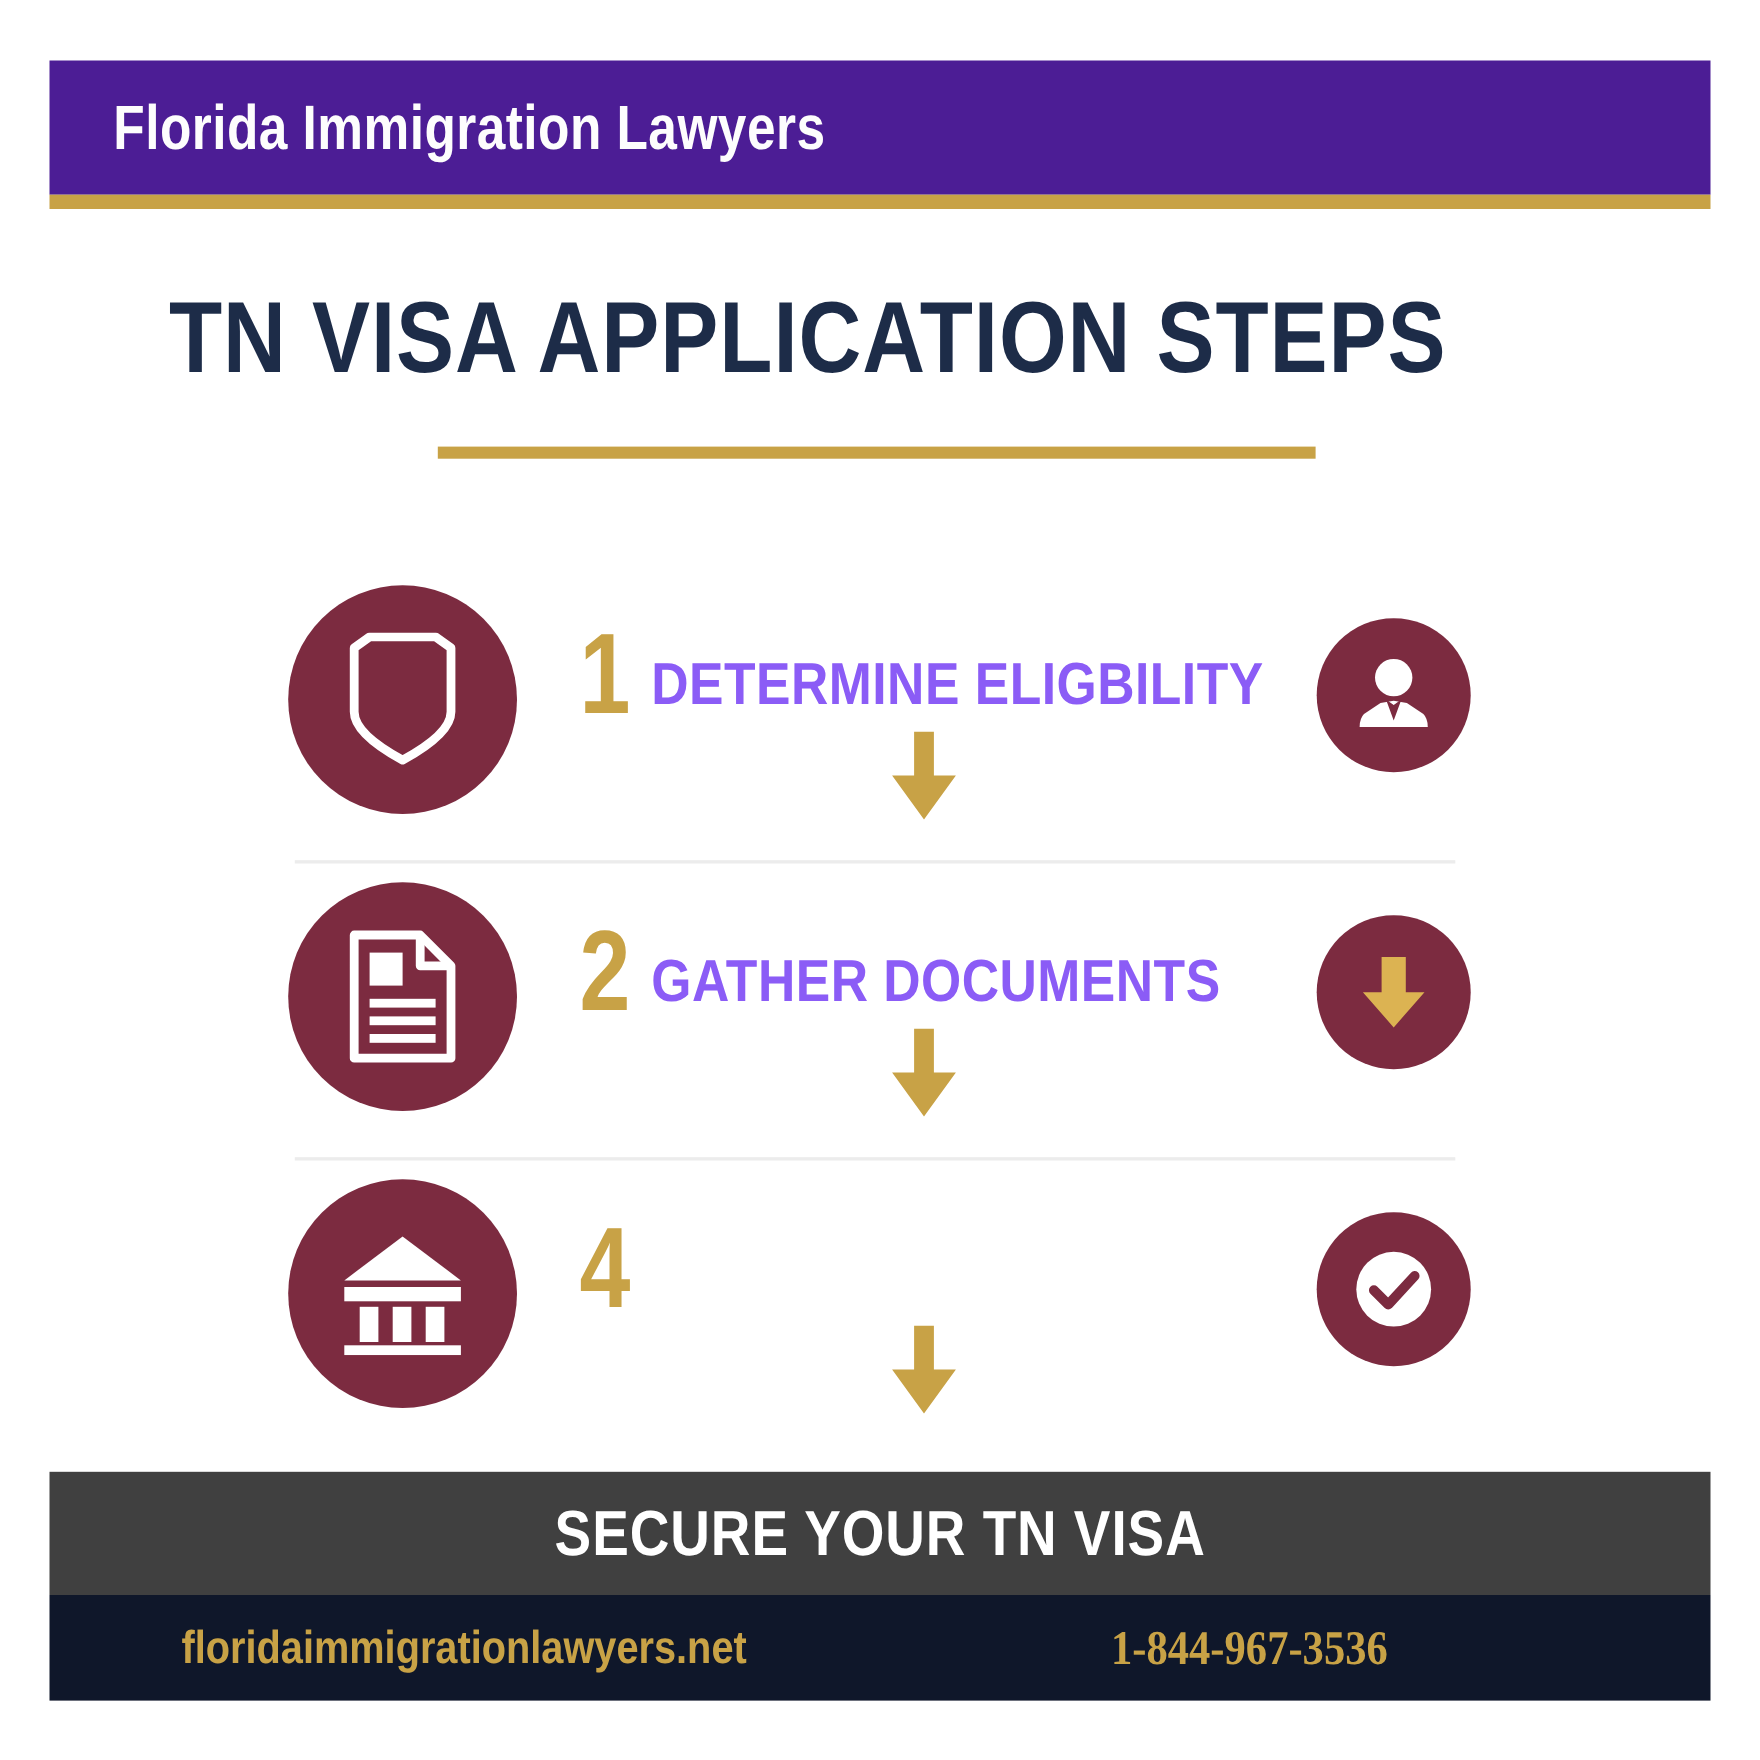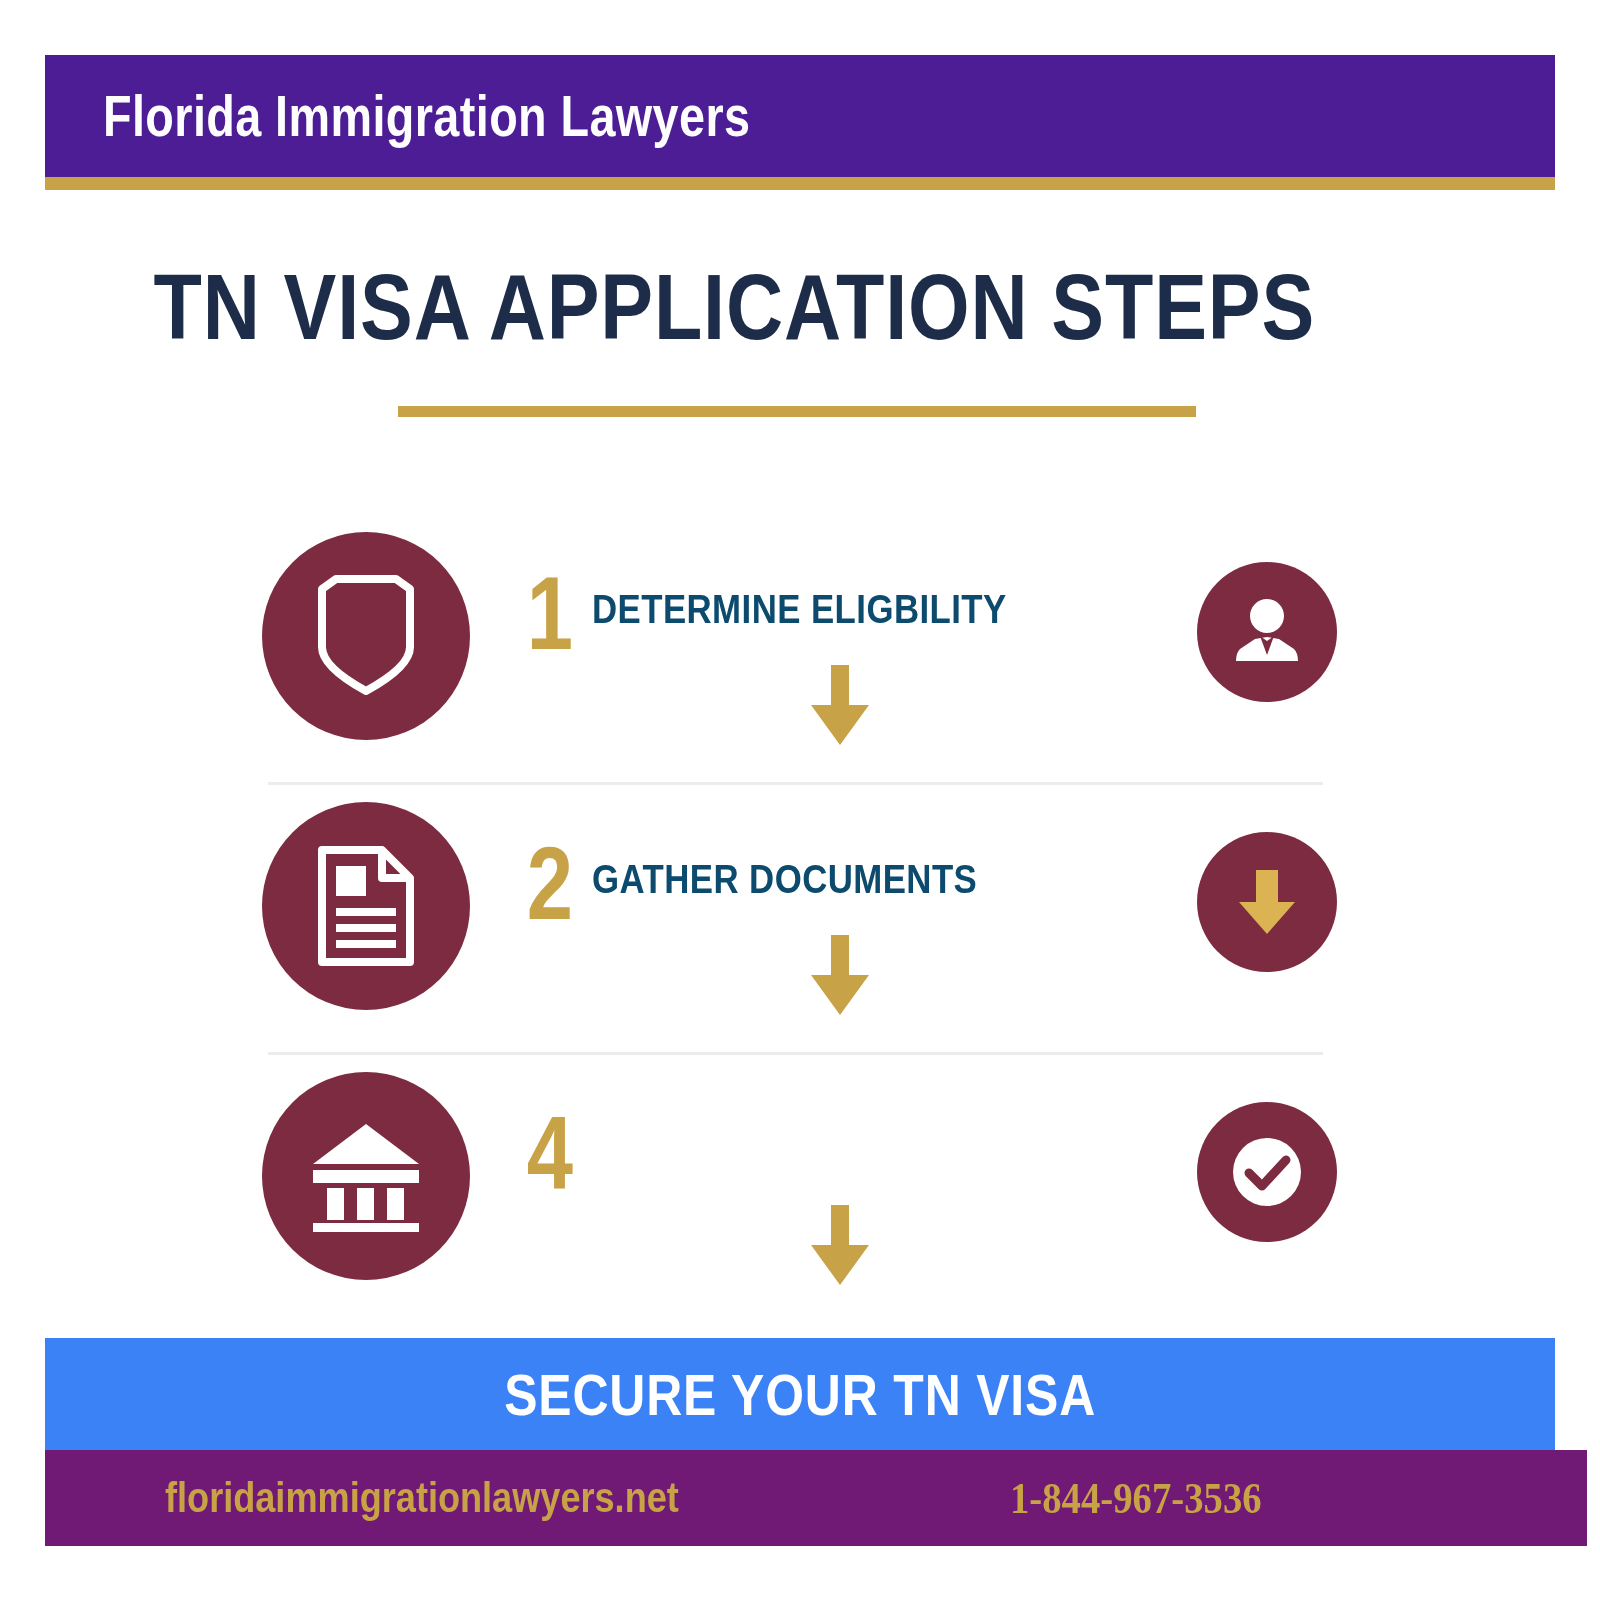--- a/index.html
+++ b/index.html
@@ -126,23 +126,23 @@
     line-height: 104px;
     font-family: "Liberation Sans", sans-serif;
   }
   .step-num span {
     display: inline-block;
     transform: scaleX(0.80);
   }
   .step-label {
     position: absolute;
     left: 592px;
-    top: 67px;
-    color: #0c4a6e;
-    font-size: 40px;
+    top: 80px;
+    color: #8b5cf6;
+    font-size: 54px;
     font-weight: 700;
     letter-spacing: 0.5px;
     white-space: nowrap;
     line-height: 54px;
     font-family: "Liberation Sans", sans-serif;
   }
   .step-label span {
     display: inline-block;
     transform: scaleX(0.87);
     transform-origin: left center;
@@ -172,45 +172,44 @@
     background: #7c2b40;
   }
 
   
   .cta-band {
     position: absolute;
     left: 45px;
     top: 1338px;
     width: 1510px;
     height: 112px;
-    background: #3b82f6;
+    background: #404040;
     display: flex;
     align-items: center;
     justify-content: center;
   }
   .cta-text {
     color: #ffffff;
     font-size: 58px;
     font-weight: 700;
     letter-spacing: 1px;
     white-space: nowrap;
     font-family: "Liberation Sans", sans-serif;
   }
   .cta-text span { display: inline-block; transform: scaleX(0.86); }
 
   .contact-band {
     position: absolute;
     left: 45px;
     top: 1450px;
     width: 1510px;
     height: 96px;
-    background: #701a75;
-    display: flex;
-    align-items: center;
-    padding-left: 32px;
+    background: #0f172a;
+    display: flex;
+    align-items: center;
   }
   .contact-site {
     position: absolute;
     left: 120px;
     color: #c8a246;
     font-size: 42px;
     font-weight: 700;
     white-space: nowrap;
     font-family: "Liberation Sans", sans-serif;
   }

